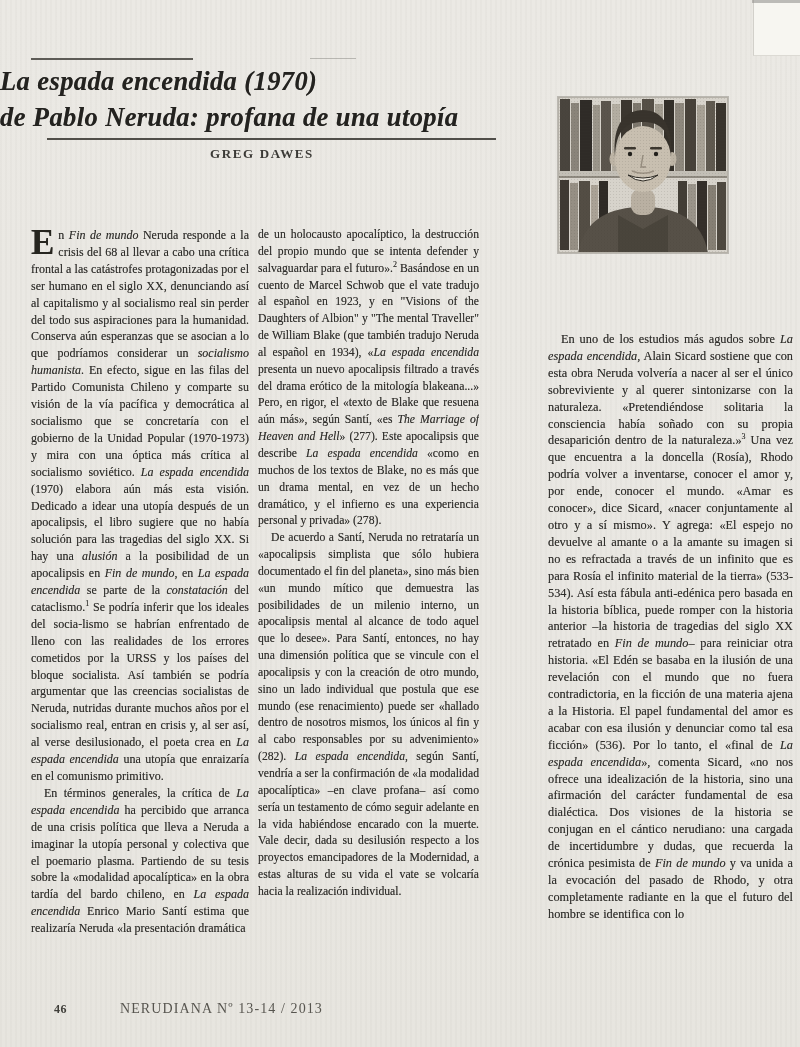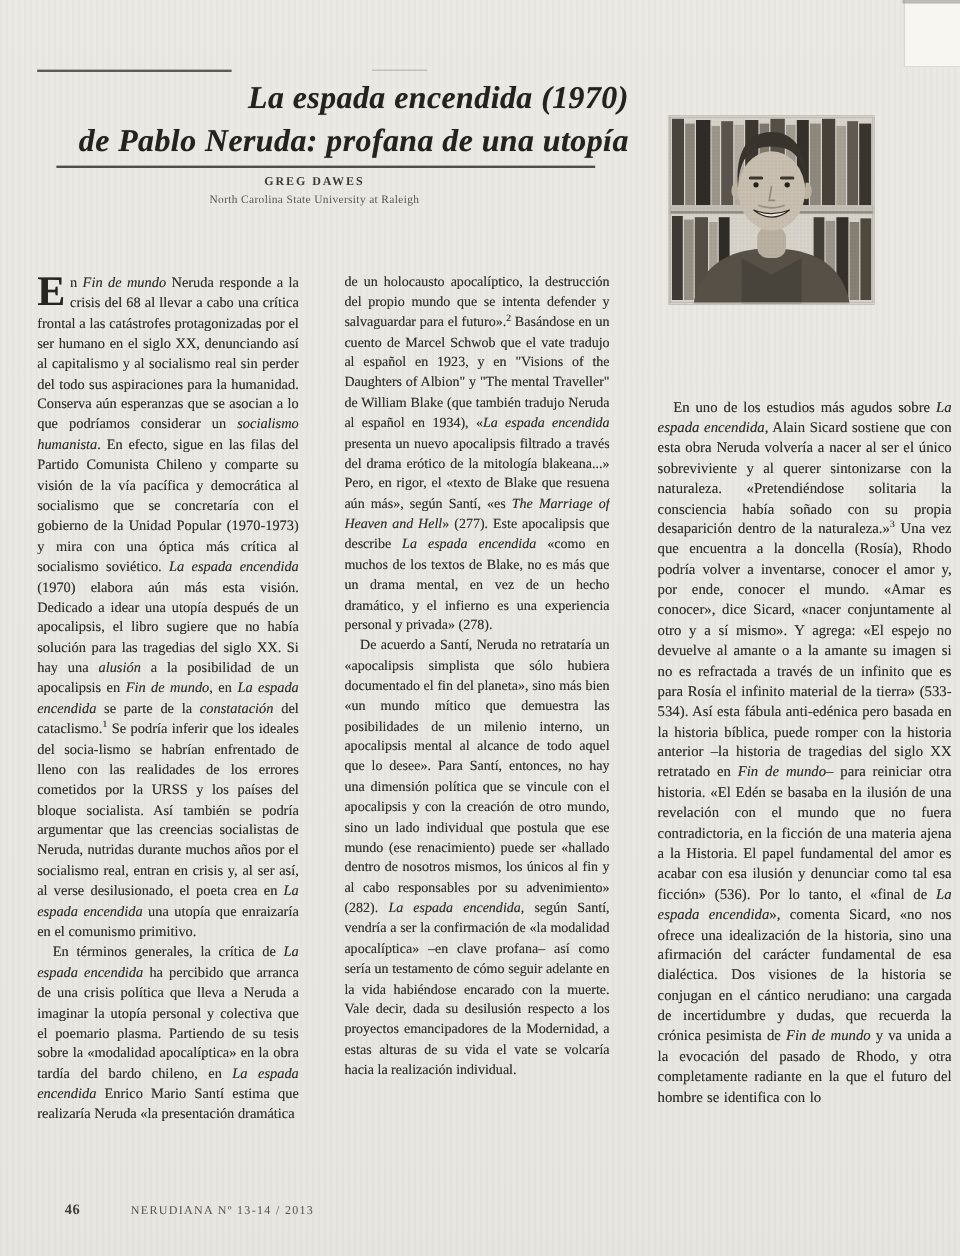--- a/index.html
+++ b/index.html
@@ -18,56 +18,56 @@
   }
   .scan-corner::before{
     content:"";position:absolute;top:0;left:-2px;right:0;height:3px;background:#8d8b86;opacity:.55;
   }
   .rule{position:absolute;background:#5d5b56;}
   .rule-top{left:31px;top:58px;width:162px;height:2px;}
   .rule-top-faint{left:310px;top:58px;width:46px;height:1px;opacity:.35;}
   .rule-under-title{left:47px;top:138px;width:449px;height:2px;background:#504e49;}
   .title{
     position:absolute;left:0;top:63px;width:524px;margin:0;
-    text-align:right;font-style:italic;font-weight:600;
+    text-align:left;font-style:italic;font-weight:600;
     font-size:26.5px;line-height:36px;color:#23221f;letter-spacing:.4px;
     text-shadow:0 0 .6px rgba(35,34,31,.5);
     font-family:Liberation Serif, serif;
   }
   .author{
     position:absolute;left:0;top:146px;width:524px;text-align:center;
-    font-size:10px;letter-spacing:1.6px;color:#3b3a36;font-weight:600;
+    font-size:13px;letter-spacing:1.6px;color:#3b3a36;font-weight:600;
   }
   .affiliation{
     position:absolute;left:0;top:162px;width:524px;text-align:center;
     font-size:9.5px;letter-spacing:.3px;color:#585650;
   }
   .photo{
     position:absolute;left:558px;top:97px;width:170px;height:156px;
     box-shadow:0 0 0 1px rgba(130,126,118,.45);
   }
   .col{
     position:absolute;text-align:justify;
     text-shadow:0 0 .55px rgba(47,46,43,.5);
     overflow:hidden;
   }
   .col p{margin:0;padding:0;}
   .col1{left:31px;top:227px;width:218px;height:782px;font-size:12px;line-height:16.9px;}
-  .col2{left:258px;top:227px;width:221px;height:768px;font-size:11.7px;line-height:16.85px;margin-left:29px;}
+  .col2{left:258px;top:227px;width:221px;height:768px;font-size:11.7px;line-height:16.85px;}
   .col3{left:548px;top:331px;width:245px;height:672px;font-size:12.3px;line-height:16.9px;word-spacing:.6px;}
   .indent{text-indent:13px;}
   .dropcap{
     float:left;font-size:35px;line-height:29px;font-weight:bold;
     padding:1px 4px 0 0;color:#26251f;
   }
   sup{font-size:8px;line-height:0;}
   .footer{position:absolute;left:54px;top:1001px;font-size:12px;color:#3f3e39;}
   .footer .pgnum{font-weight:600;letter-spacing:.5px;}
   .footer .journal{
-    margin-left:39px;font-size:10px;letter-spacing:1.1px;color:#57554f;
+    margin-left:50px;font-size:14px;letter-spacing:1.1px;color:#57554f;
     text-transform:uppercase;
   }
 </style>
 </head>
 <body>
 
 <div class="page">
 
   <div class="scan-corner"></div>
 
@@ -75,21 +75,20 @@
   <div class="rule rule-top-faint"></div>
 
   <h1 class="title">
     <span>La espada encendida (1970)</span><br>
     <span>de Pablo Neruda:  profana de una utopía</span>
   </h1>
 
   <div class="rule rule-under-title"></div>
 
   <div class="author">GREG DAWES</div>
-  <div class="affiliation">North Carolina State University at Raleigh</div>
 
   <div class="photo" title="Retrato en blanco y negro del autor sonriendo frente a una estantería de libros">
     <svg viewBox="0 0 170 156" width="170" height="156" aria-hidden="true">
       <defs>
         <pattern id="ht" width="3" height="3" patternUnits="userSpaceOnUse">
           <circle cx="1.5" cy="1.5" r="0.55" fill="#3a362f" opacity="0.14"></circle>
         </pattern>
       </defs>
       <rect width="170" height="156" fill="#d7d3cb"></rect>
       <g>

